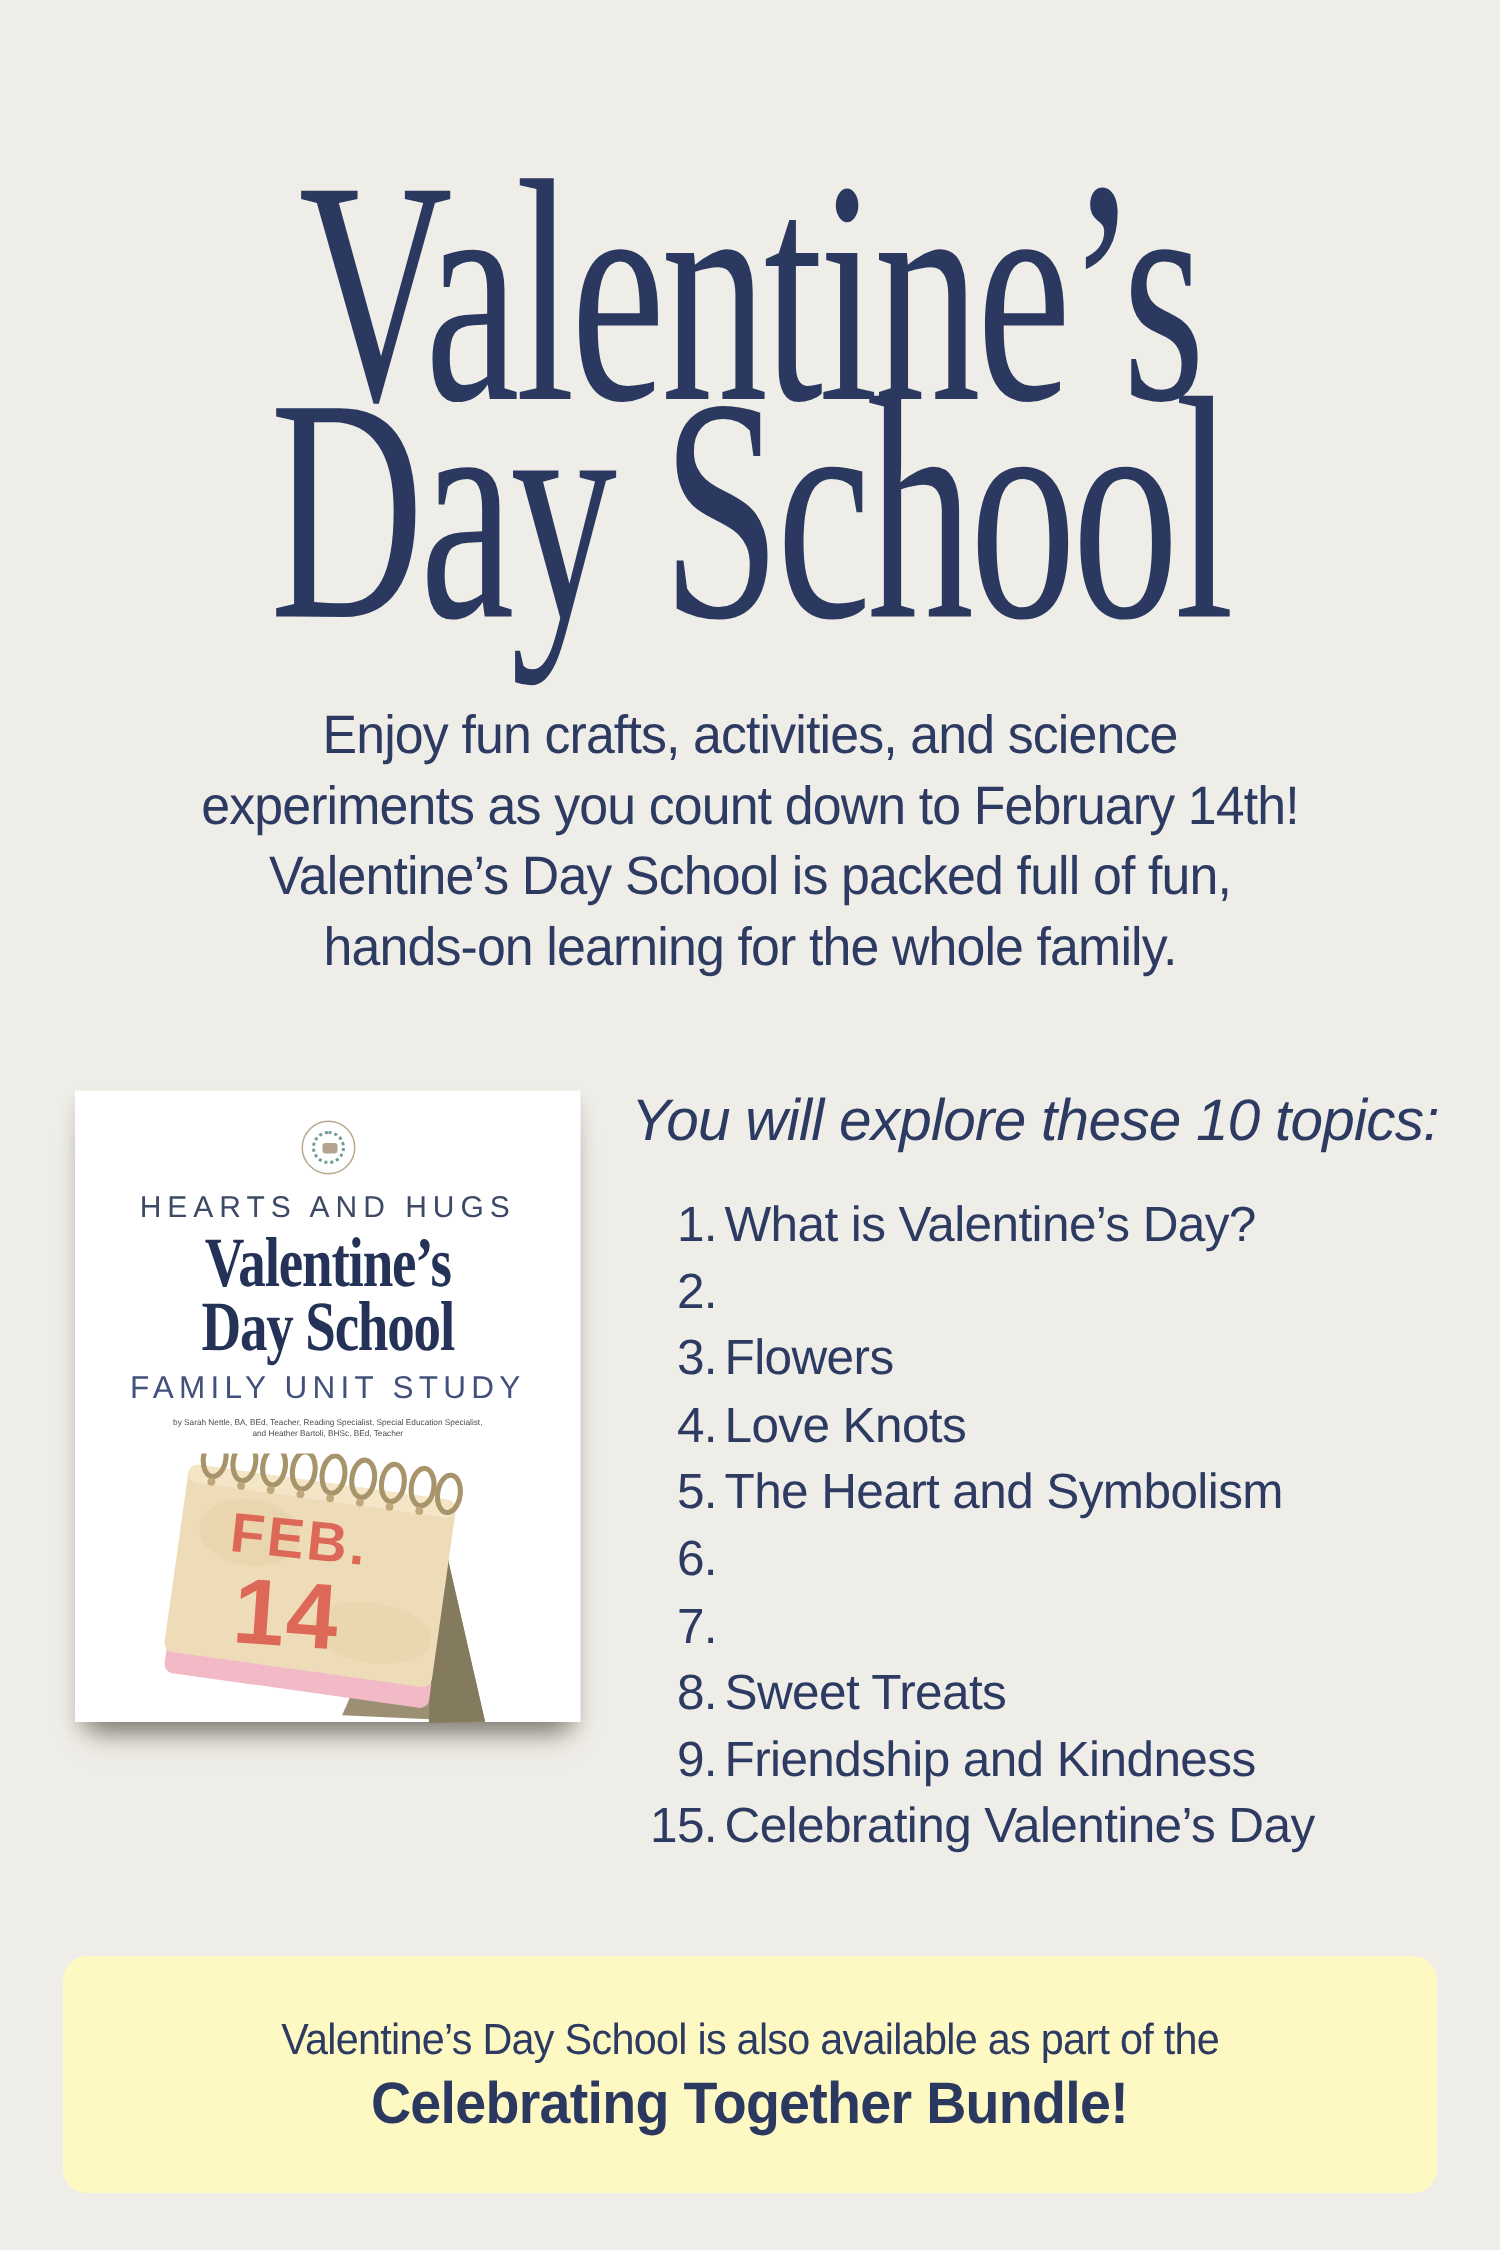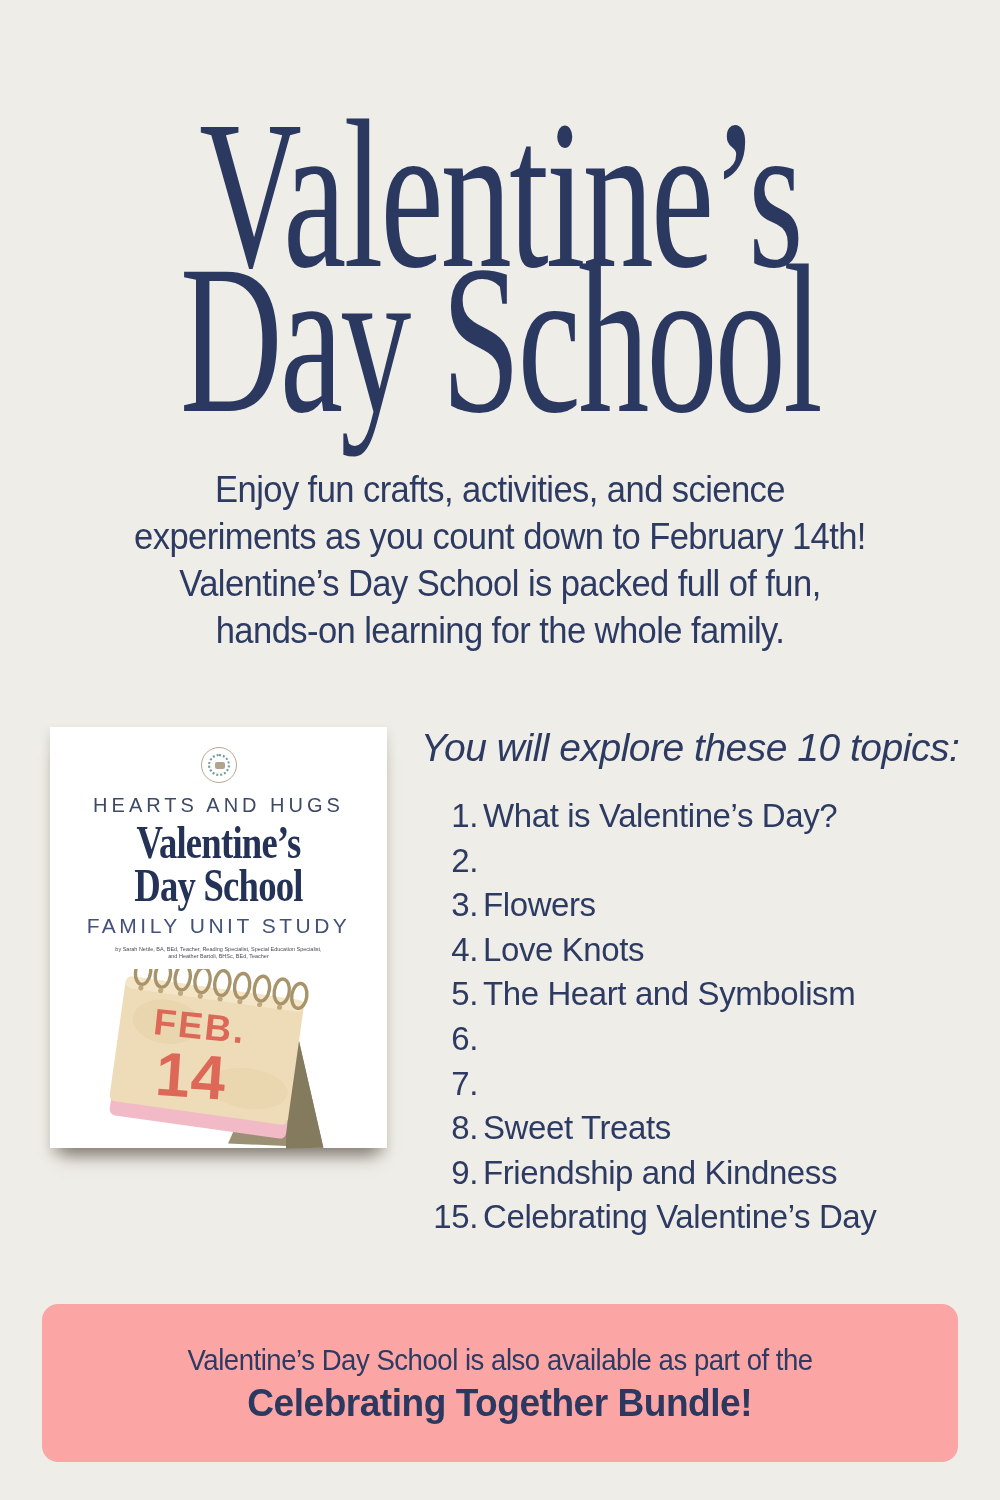--- a/index.html
+++ b/index.html
@@ -117,21 +117,21 @@
     letter-spacing:-0.4px;
     color:#2d3b63;
   }
   .topic-num { width:68px; text-align:right; flex:0 0 auto; }
   .topic-label { padding-left:5px; }
 
   
   .bundle-banner {
     position:absolute; left:42px; top:1304px;
     width:916px; height:158px;
-    background:#fca5a5;
+    background:#fef9c3;
     border-radius:16px;
     display:flex; flex-direction:column;
     align-items:center; justify-content:center;
     gap:4px;
     padding-top:2px;
   }
   .banner-line1 {
     font-size:29px;
     letter-spacing:-0.5px;
     color:#2d3b63;

